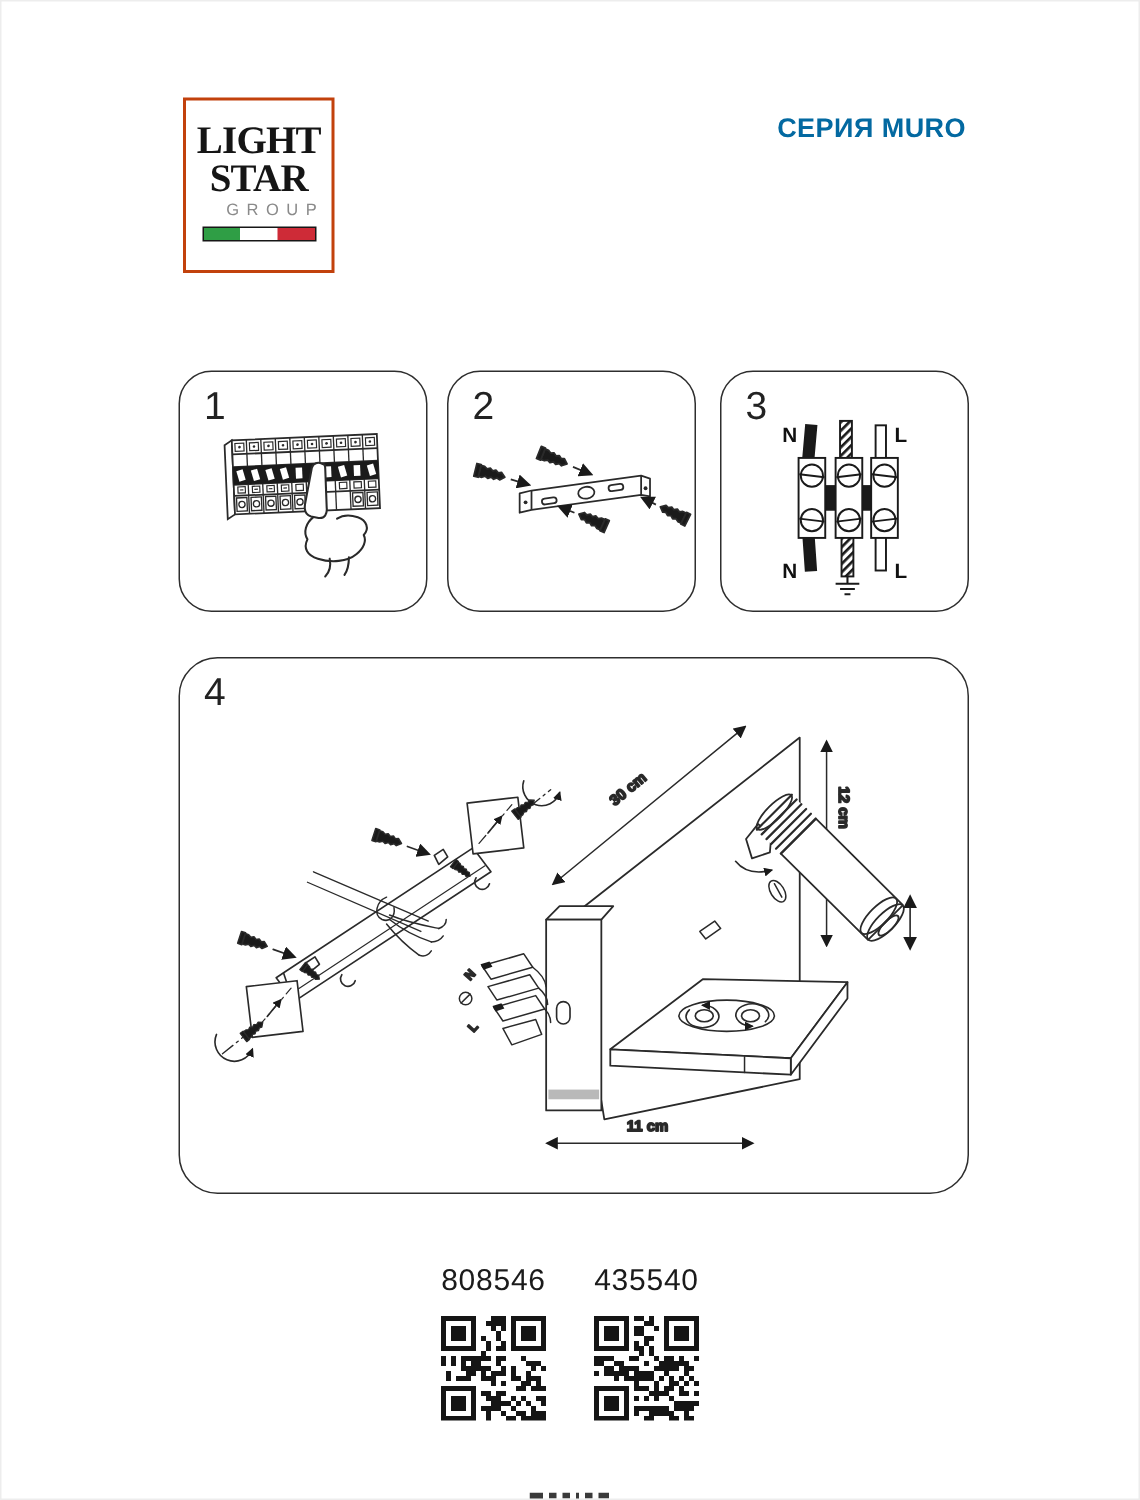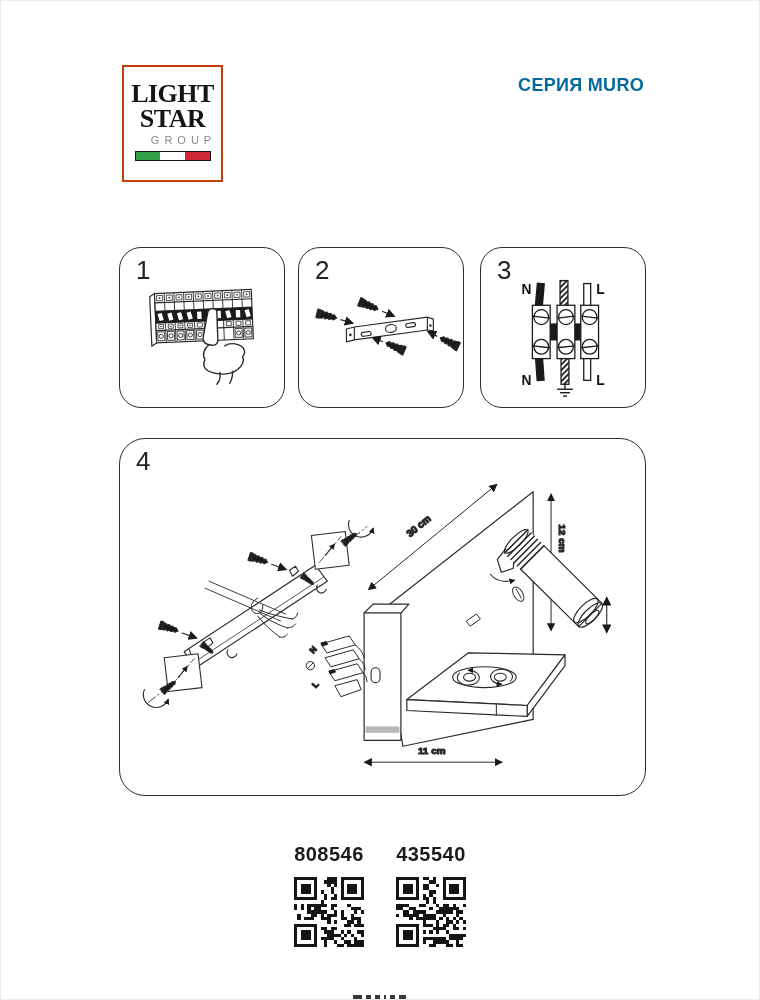--- a/index.html
+++ b/index.html
@@ -22,21 +22,21 @@
   .step-box{position:absolute;border:1.6px solid #2e2e2e;border-radius:22px;background:#fff;box-sizing:border-box;}
   .step-num{position:absolute;left:16px;top:7px;font-size:26px;font-weight:400;color:#222;}
   .draw{position:absolute;left:0;top:0;width:100%;height:100%;}
   
   text{font-family:"Liberation Sans",sans-serif;}
   .dim{font-size:10px;font-weight:700;fill:#222;}
   .nl{font-size:14px;font-weight:700;fill:#111;}
   .tl{font-size:8.5px;font-weight:700;fill:#111;}
   
   .qr-group{position:absolute;width:70px;text-align:center;}
-  .qr-label{font-size:20px;font-weight:700;color:#1b1b1b;margin-bottom:11px;letter-spacing:0.5px;}
+  .qr-label{font-size:20px;font-weight:400;color:#1b1b1b;margin-bottom:11px;letter-spacing:0.5px;}
   svg.qr{display:block;width:70px;height:70px;background:#fff;fill:#151515;}
   
   .footer-clip{position:absolute;left:352px;top:994px;width:70px;height:6px;overflow:hidden;display:flex;gap:4px;align-items:flex-start;}
   .footer-clip i{display:block;background:#3a3a3a;height:5px;}
 </style>
 </head>
 <body>
 
 <div class="page">
 

